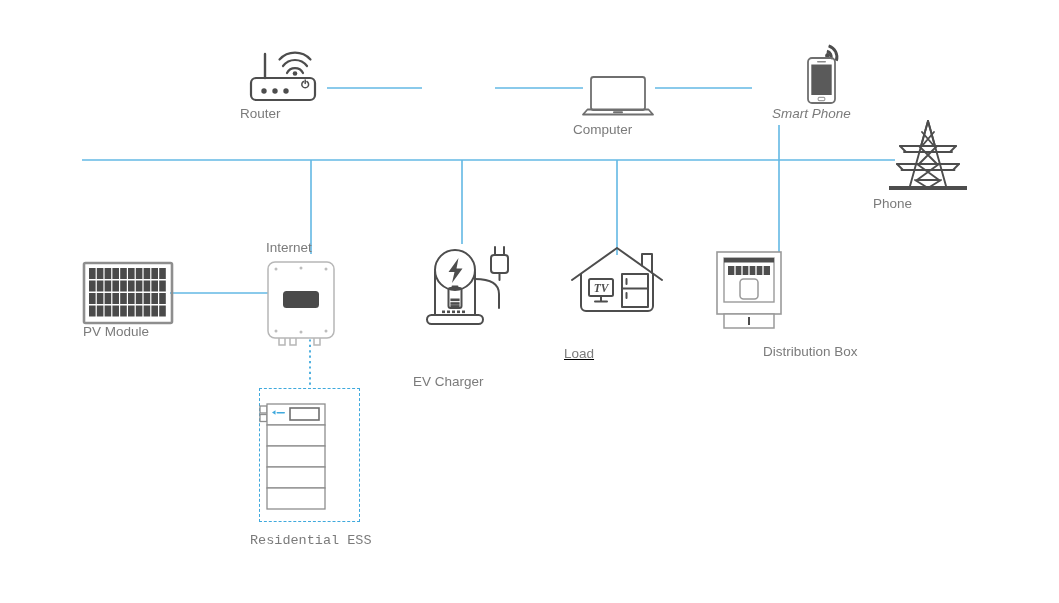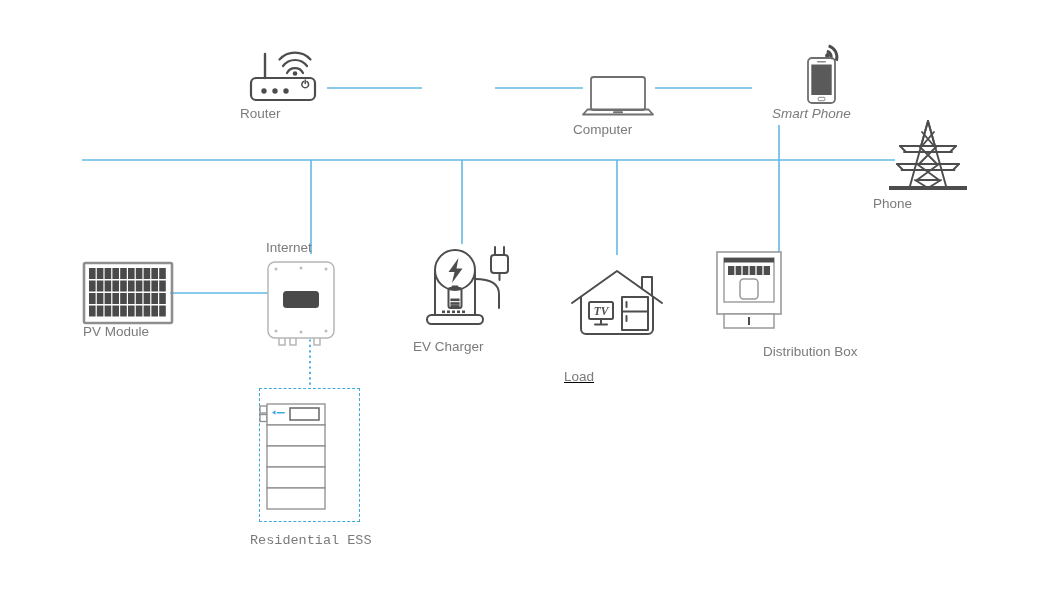--- a/index.html
+++ b/index.html
@@ -249,21 +249,21 @@
         </g>
         <g fill="none" stroke="#b7b7b7" stroke-width="1.5">
           <path d="M 13 78 L 13 85 L 19 85 L 19 78"></path>
           <path d="M 24 78 L 24 85 L 30 85 L 30 78"></path>
           <path d="M 48 78 L 48 85 L 54 85 L 54 78"></path>
         </g>
       </svg>
     </span>
   </div>
 
-  <div class="node" style="left:413px; top:242px; width:102px;">
+  <div class="node" style="left:413px; top:242px; width:102px;gap:35px;">
     <span class="icon-wrap">
       <svg width="102" height="90" viewBox="0 0 102 90">
         <g stroke="#4d4d4d" fill="none" stroke-width="2" stroke-linecap="round" stroke-linejoin="round">
 
           <path d="M 22 30 L 22 73 L 62 73 L 62 30"></path>
 
           <rect x="14" y="73" width="56" height="9" rx="4.5"></rect>
 
           <circle cx="42" cy="28" r="20"></circle>
 
@@ -291,21 +291,21 @@
           <path d="M 62 37 C 78 37 86 42 86 52 L 86 66"></path>
           <rect x="78" y="13" width="17" height="18" rx="3"></rect>
           <path d="M 82 13 L 82 5 M 91 13 L 91 5"></path>
           <path d="M 86.5 31 L 86.5 38"></path>
         </g>
       </svg>
     </span>
     <span class="label" style="margin-top:7px;">EV Charger</span>
   </div>
 
-  <div class="node" style="left:564px; top:267px; width:106px;text-decoration:underline;">
+  <div class="node" style="left:564px; top:244px; width:106px;text-decoration:underline;">
     <span class="icon-wrap">
       <svg width="106" height="78" viewBox="0 0 106 78">
         <g stroke="#4d4d4d" fill="none" stroke-width="2" stroke-linecap="round" stroke-linejoin="round">
 
           <path d="M 8 36 L 53 4 L 98 36"></path>
 
           <path d="M 78 21.5 L 78 10 L 88 10 L 88 28.5"></path>
 
           <path d="M 17 30 L 17 62 a 5 5 0 0 0 5 5 L 84 67 a 5 5 0 0 0 5 -5 L 89 30"></path>
 

